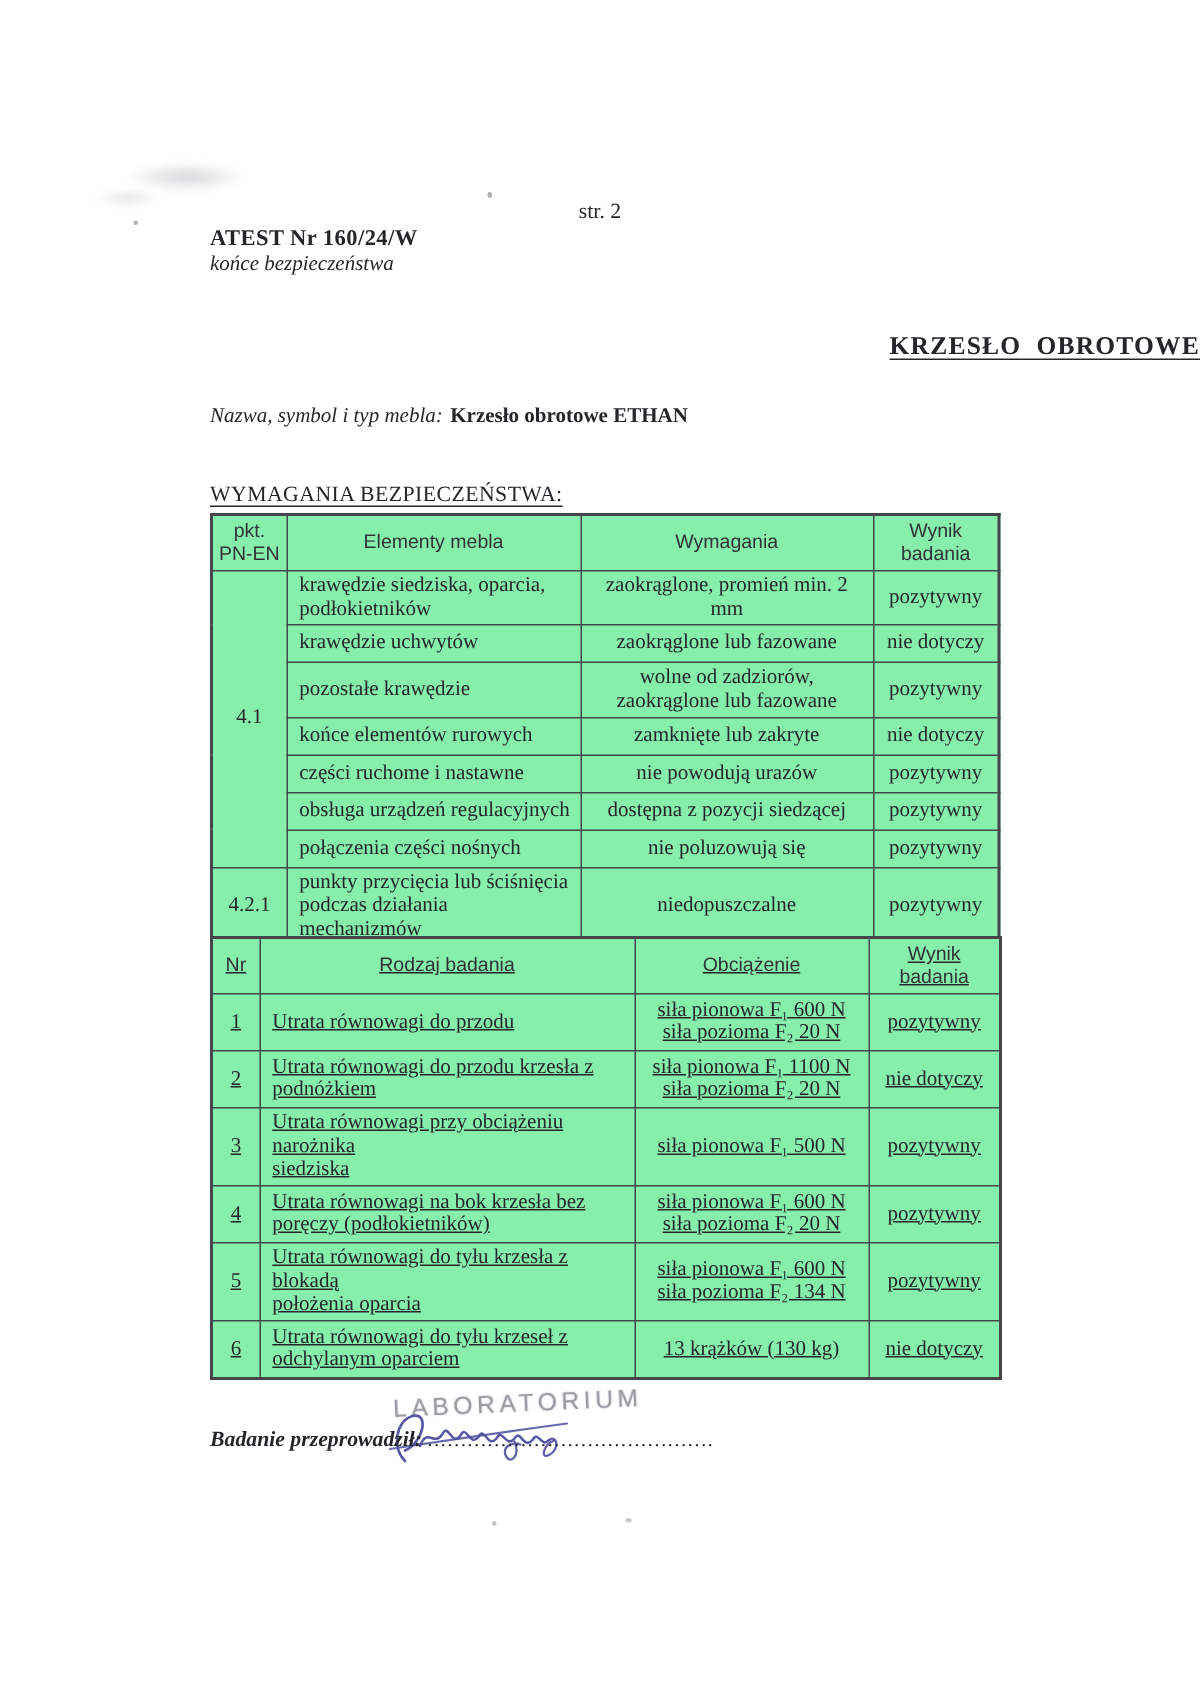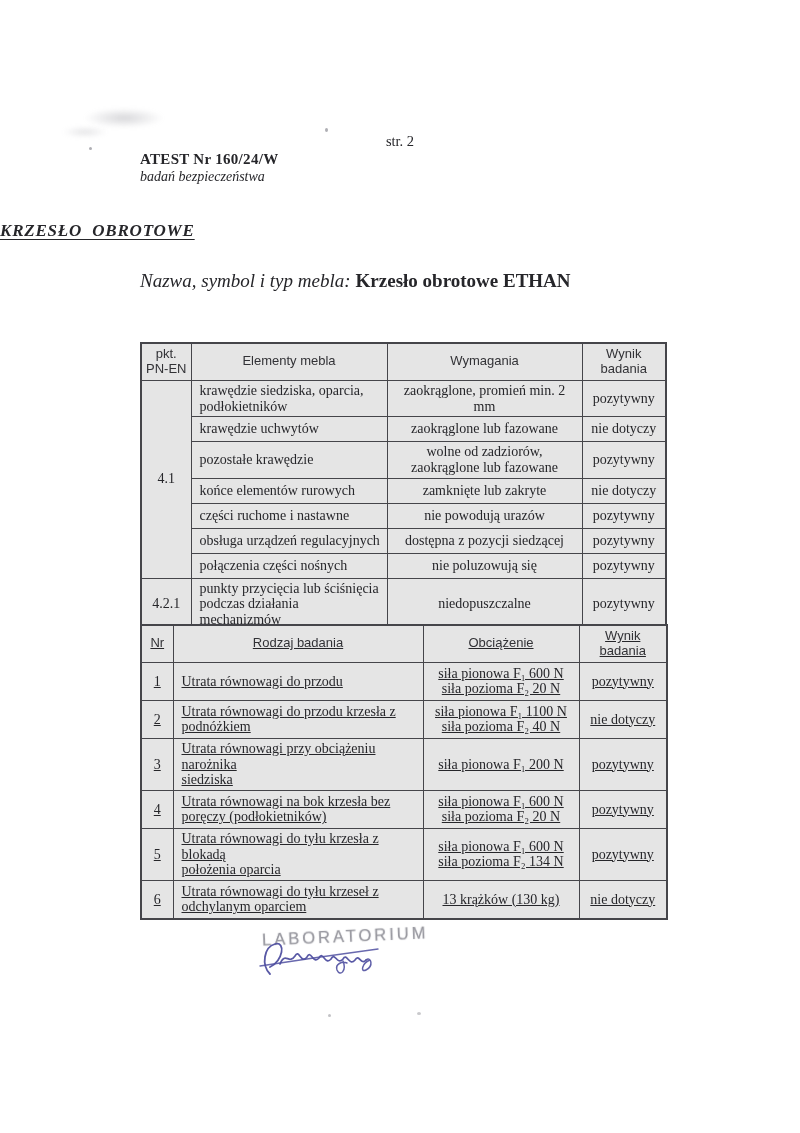--- a/index.html
+++ b/index.html
@@ -17,34 +17,34 @@
   .speck-1{top:128px;left:325px;width:3px;height:4px;}
   .speck-2{top:147px;left:89px;width:3px;height:3px;}
   .speck-3{top:1014px;left:328px;width:3px;height:3px;background:rgba(120,120,128,.45);}
   .speck-4{top:1012px;left:417px;width:4px;height:3px;background:rgba(120,120,128,.4);}
 
   .page-num{position:absolute;top:133px;left:0;width:100%;text-align:center;font-size:14.5px;}
   .doc-header{position:absolute;top:150px;left:140px;line-height:1.2;}
   .atest{font-weight:bold;font-size:15px;letter-spacing:.3px;}
   .subtitle{font-style:italic;font-size:14px;margin-top:1px;}
 
-  .main-title{position:absolute;top:221px;left:0;width:100%;text-align:left;
+  .main-title{position:absolute;top:221px;left:0;width:100%;text-align:right;
     font-size:17px;font-weight:bold;letter-spacing:.8px;white-space:pre;
-    text-decoration:underline;text-underline-offset:3px;font-style:italic;}
-
-  .name-line{position:absolute;top:270px;left:140px;font-size:19px;}
+    text-decoration:underline;text-underline-offset:3px;}
+
+  .name-line{position:absolute;top:270px;left:140px;font-size:14px;}
   .name-label{font-style:italic;}
   .name-value{font-weight:bold;margin-left:5px;}
 
   .section-heading{position:absolute;left:140px;font-size:14.5px;letter-spacing:.3px;
     text-decoration:underline;text-underline-offset:3px;}
   .h-req{top:322px;}
   .h-stat{top:638px;}
 
-  table{position:absolute;left:140px;border-collapse:collapse;table-layout:fixed;background:#e5e5e5;}
+  table{position:absolute;left:140px;border-collapse:collapse;table-layout:fixed;background:#86efac;}
   .t1{top:342px;width:525px;}
   .t2{top:624px;width:526px;text-decoration:underline;}
   table{border:2.5px solid #45454a;}
   th,td{border:1.5px solid #45454a;vertical-align:middle;}
   th{font-family:"Liberation Sans","DejaVu Sans",sans-serif;font-weight:400;font-size:13px;
      color:#323236;text-align:center;white-space:pre-line;padding:3px 3px;line-height:1.15;}
   td{font-size:14px;line-height:1.12;padding:2px 6px;white-space:pre-line;text-align:center;}
   .t1 td{height:20px;}
   .t2 td{height:33px;}
   td.cell-left{text-align:left;padding-left:8px;padding-right:4px;margin-left:20px;}
@@ -67,29 +67,30 @@
   <div class="smudge smudge-b"></div>
   <div class="speck speck-1"></div>
   <div class="speck speck-2"></div>
   <div class="speck speck-3"></div>
   <div class="speck speck-4"></div>
 
   <div class="page-num">str. 2</div>
 
   <div class="doc-header">
     <div class="atest">ATEST Nr 160/24/W</div>
-    <div class="subtitle">badań bezpieczeństwa</div>
+    <div class="subtitle">końce bezpieczeństwa</div>
   </div>
 
   <div class="main-title">KRZESŁO  OBROTOWE</div>
 
   <div class="name-line">
     <span class="name-label">Nazwa, symbol i typ mebla:</span><span class="name-value">Krzesło obrotowe ETHAN</span>
   </div>
 
+  <div class="section-heading h-req">WYMAGANIA BEZPIECZEŃSTWA:</div>
 
   <table class="t1">
     <colgroup>
         <col style="width:50px">
         <col style="width:196px">
         <col style="width:195px">
         <col style="width:84px">
       </colgroup>
     <thead>
       <tr>
@@ -181,28 +182,28 @@
         <td class="cell-left">Utrata równowagi do przodu</td>
         <td>siła pionowa F₁ 600 N
 siła pozioma F₂ 20 N</td>
         <td>pozytywny</td>
       </tr>
       <tr>
         <td>2</td>
         <td class="cell-left">Utrata równowagi do przodu krzesła z
 podnóżkiem</td>
         <td>siła pionowa F₁ 1100 N
-siła pozioma F₂ 40 N</td>
+siła pozioma F₂ 20 N</td>
         <td>nie dotyczy</td>
       </tr>
       <tr>
         <td>3</td>
         <td class="cell-left">Utrata równowagi przy obciążeniu narożnika
 siedziska</td>
-        <td>siła pionowa F₁ 200 N</td>
+        <td>siła pionowa F₁ 500 N</td>
         <td>pozytywny</td>
       </tr>
       <tr>
         <td>4</td>
         <td class="cell-left">Utrata równowagi na bok krzesła bez
 poręczy (podłokietników)</td>
         <td>siła pionowa F₁ 600 N
 siła pozioma F₂ 20 N</td>
         <td>pozytywny</td>
       </tr>
@@ -227,14 +228,18 @@
   <div class="footer-stamp">LABORATORIUM</div>
 
   <svg class="signature-svg" viewBox="0 0 132 48" fill="none" xmlns="http://www.w3.org/2000/svg">
     <path d="M14,42 C5,33 8,15 19,12 C30,9 27,29 14,35" stroke="#4f4fa0" stroke-width="1.8" stroke-linecap="round" fill="none" opacity="0.95"></path>
     <path d="M4,34 C30,30 70,24 122,17" stroke="#4f4fa0" stroke-width="1.4" stroke-linecap="round" fill="none" opacity="0.85"></path>
     <path d="M24,32 C29,19 33,33 39,24 C43,16 45,33 51,25 C55,17 57,33 63,26 C67,18 69,34 75,27 C79,19 81,34 87,27 C91,20 93,35 99,28 C103,21 105,34 110,28" stroke="#4f4fa0" stroke-width="1.7" stroke-linecap="round" fill="none" opacity="0.95"></path>
     <path d="M87,29 C91,39 84,45 81,38 C79,32 86,29 91,31" stroke="#4f4fa0" stroke-width="1.5" stroke-linecap="round" fill="none" opacity="0.9"></path>
     <path d="M110,28 C115,24 118,34 110,38 C104,41 106,31 114,28" stroke="#4f4fa0" stroke-width="1.5" stroke-linecap="round" fill="none" opacity="0.9"></path>
   </svg>
 
+  <div class="sig-line">
+    <span class="sig-label">Badanie przeprowadził:</span>
+    <span class="dots">...........................................</span>
+  </div>
 
 </div>
 
 </body></html>

